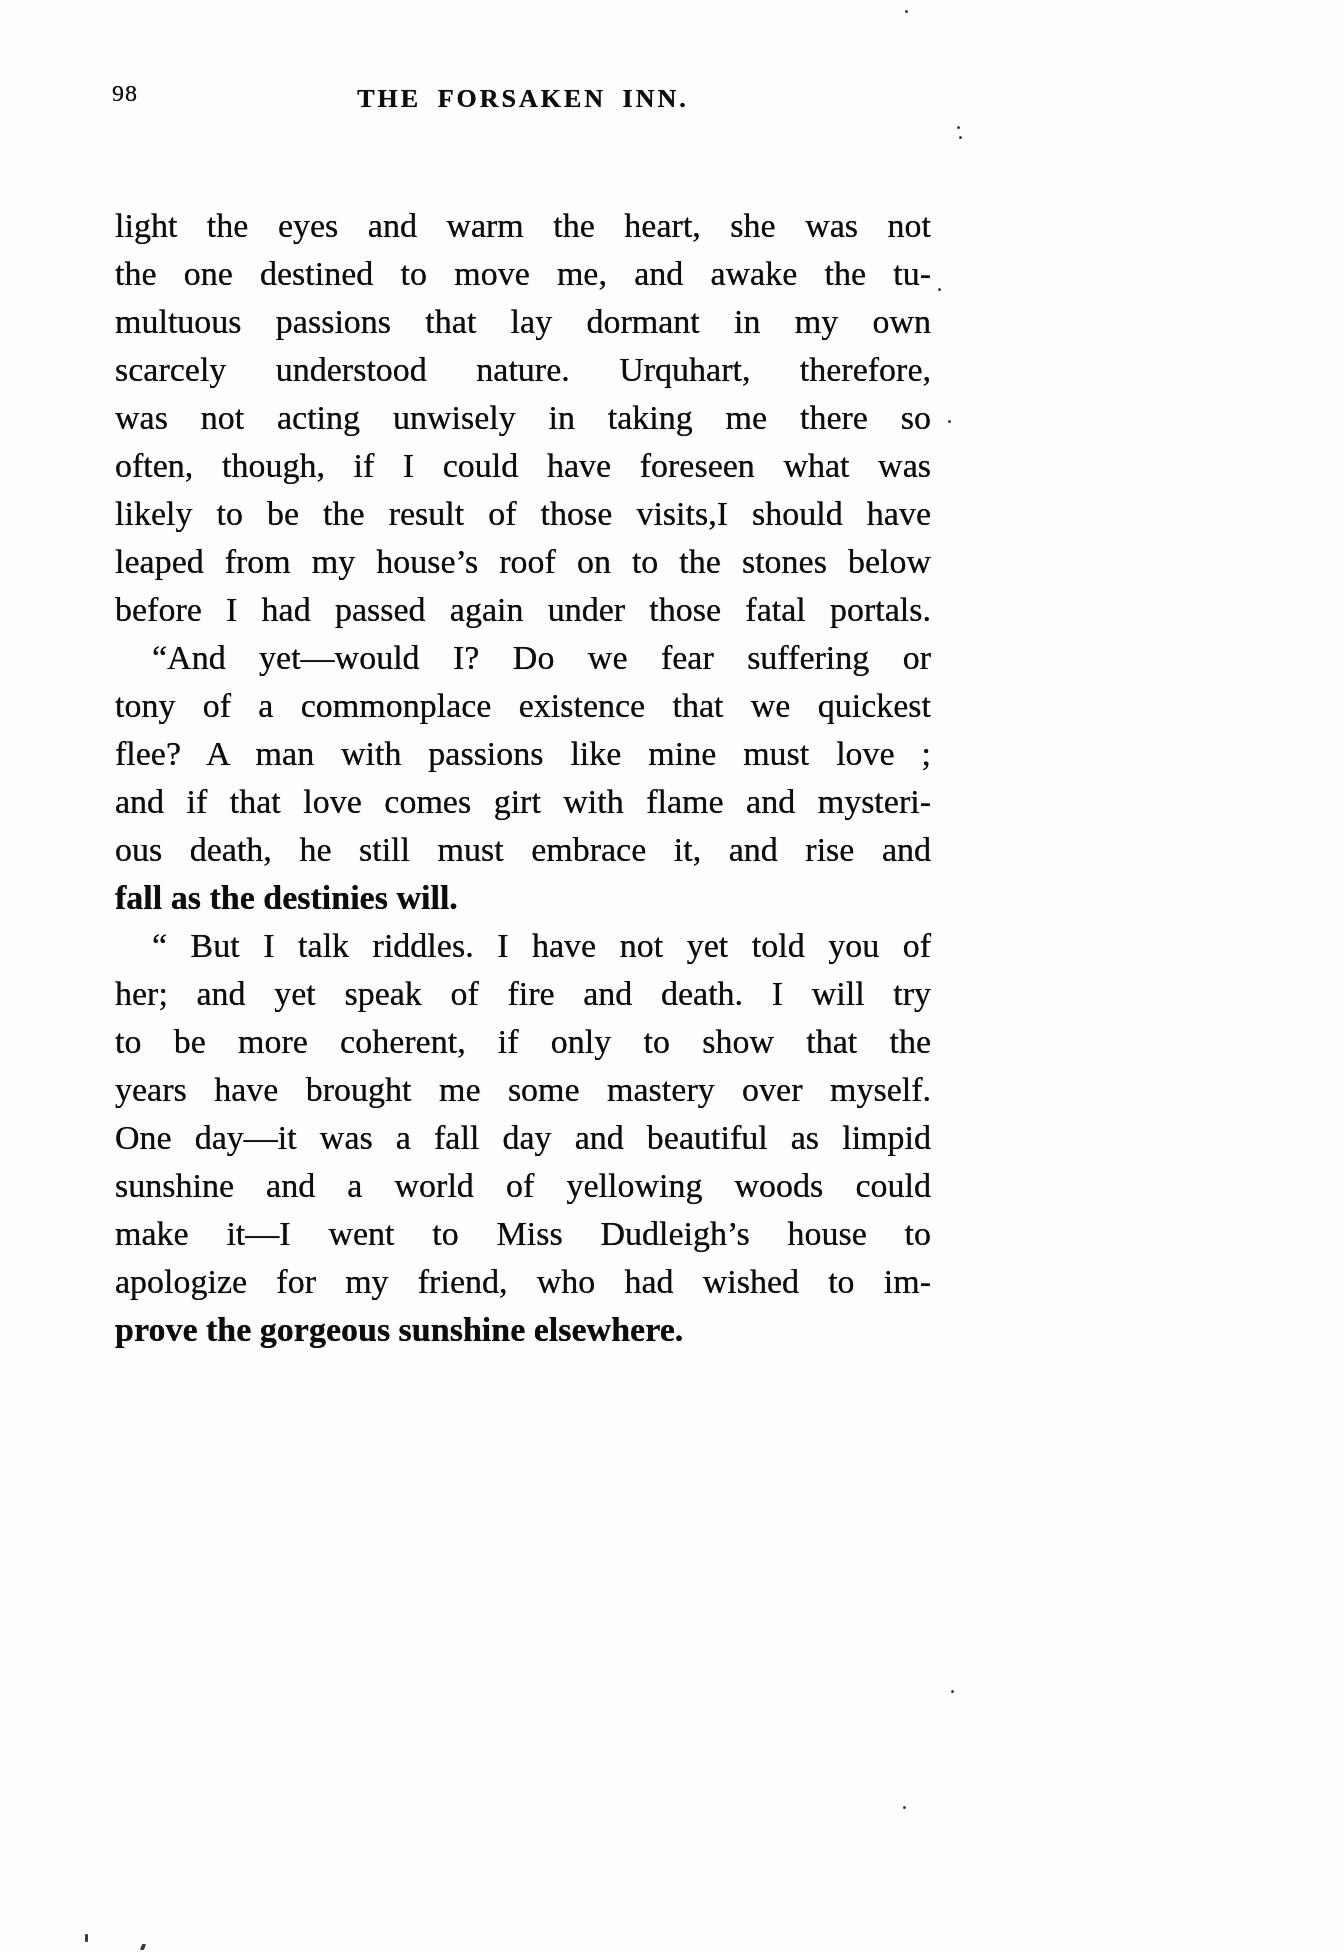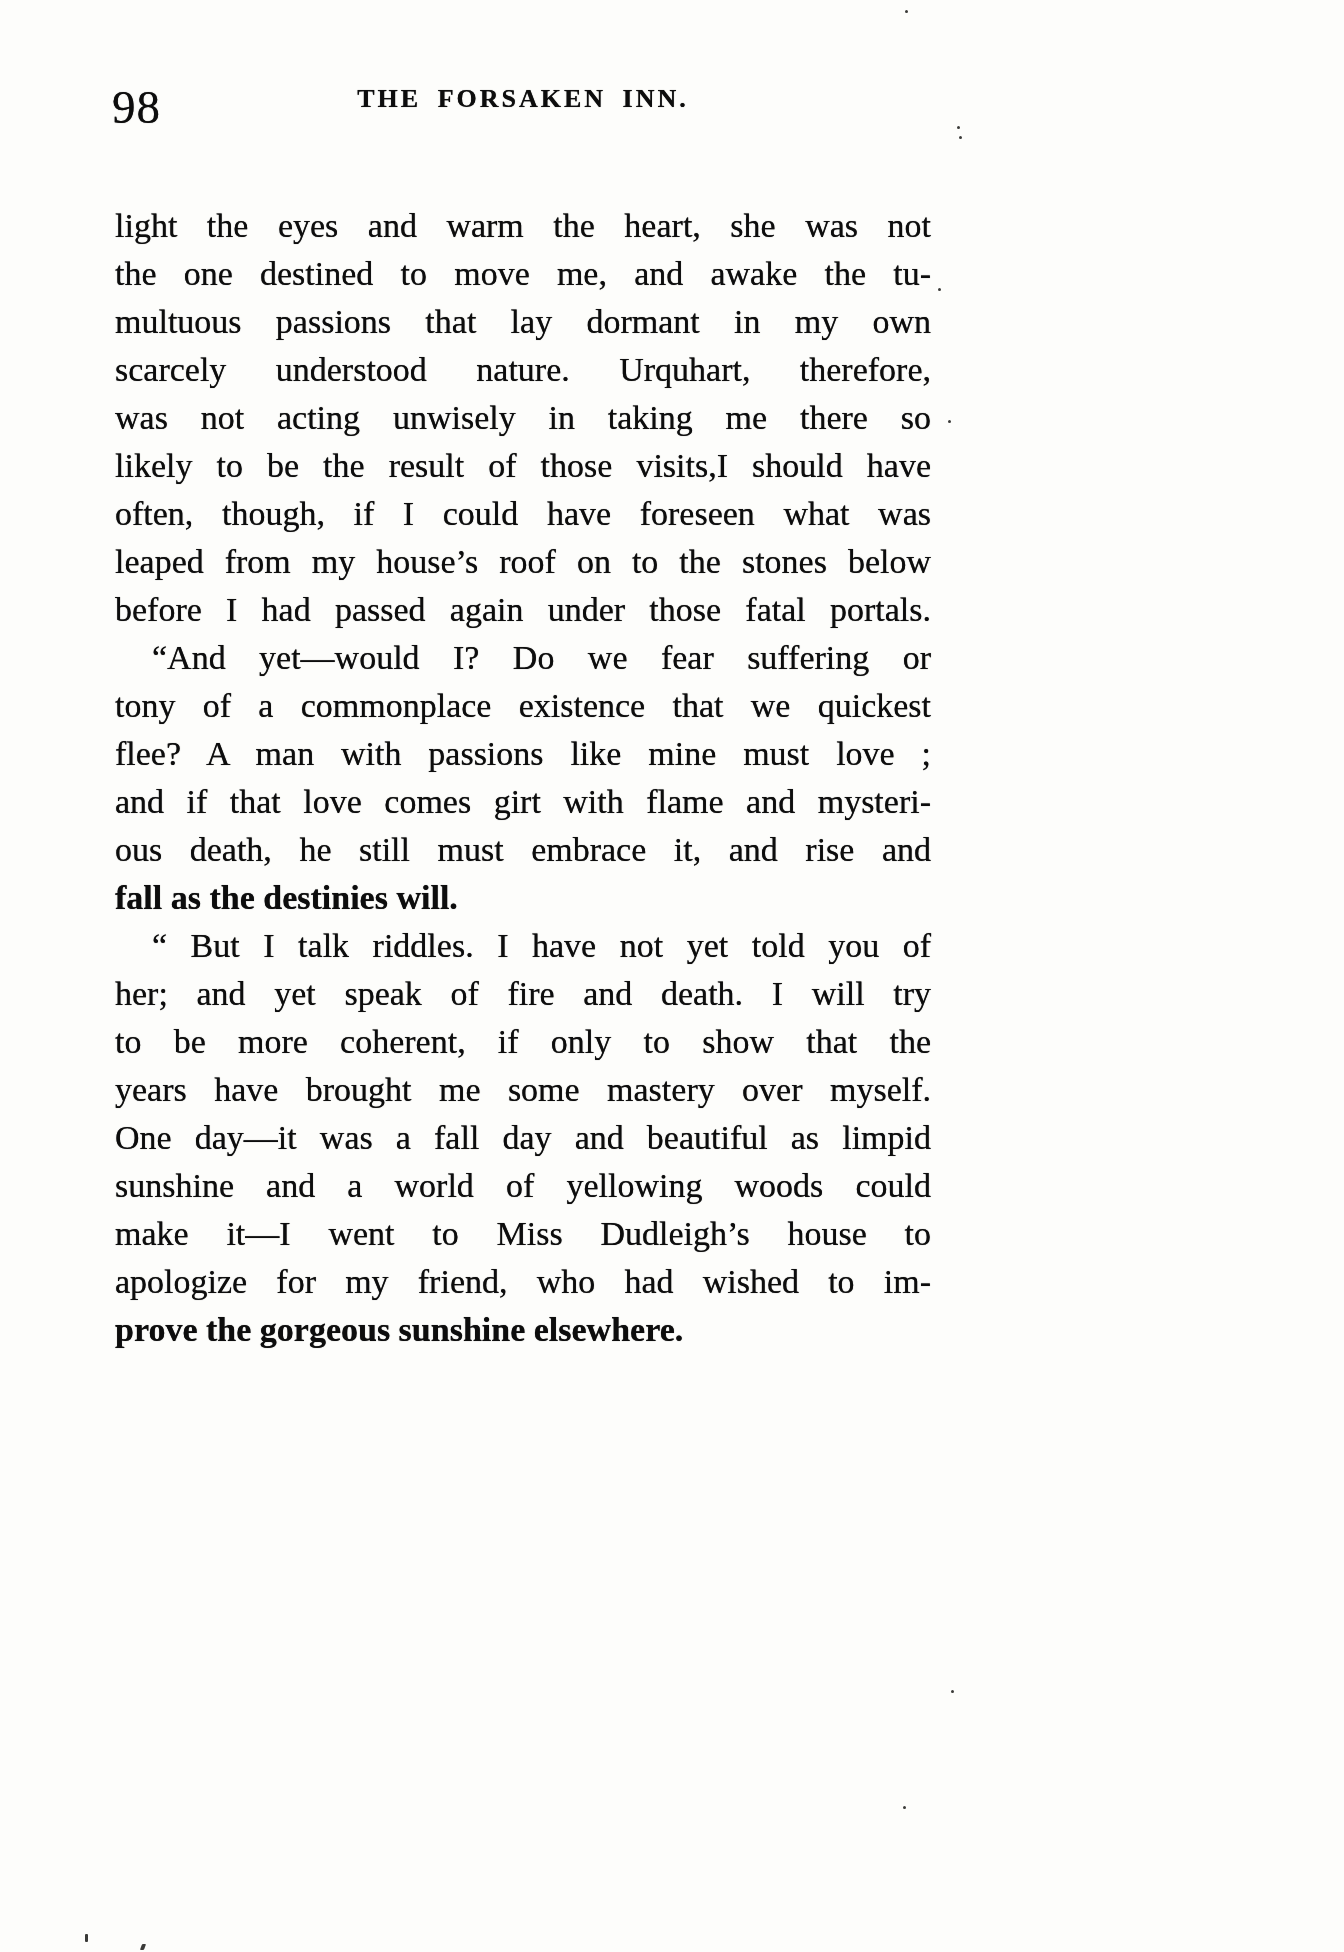--- a/index.html
+++ b/index.html
@@ -19,21 +19,21 @@
   }
   .running-head {
     position: absolute;
     top: 0; left: 0; right: 0;
     height: 140px;
   }
   .page-number {
     position: absolute;
     left: 112px;
     top: 80px;
-    font-size: 47px;
+    font-size: 24px;
     letter-spacing: 1px;
   }
   .running-title {
     position: absolute;
     left: 115px;
     width: 816px;
     top: 84px;
     text-align: center;
     font-size: 26px;
     font-weight: bold;
@@ -76,22 +76,22 @@
     <span class="page-number">98</span>
     <span class="running-title">THE FORSAKEN INN.</span>
   </header>
 
   <main class="text-block" id="text-block">
       <div class="line">light the eyes and warm the heart, she was not</div>
       <div class="line">the one destined to move me, and awake the tu-</div>
       <div class="line">multuous passions that lay dormant in my own</div>
       <div class="line">scarcely understood nature. Urquhart, therefore,</div>
       <div class="line">was not acting unwisely in taking me there so</div>
+      <div class="line">often, though, if I could have foreseen what was</div>
       <div class="line">likely to be the result of those visits,I should have</div>
-      <div class="line">often, though, if I could have foreseen what was</div>
       <div class="line">leaped from my house’s roof on to the stones below</div>
       <div class="line">before I had passed again under those fatal portals.</div>
       <div class="line indent">“And yet—would I? Do we fear suffering or</div>
       <div class="line">tony of a commonplace existence that we quickest</div>
       <div class="line">flee? A man with passions like mine must love ;</div>
       <div class="line">and if that love comes girt with flame and mysteri-</div>
       <div class="line">ous death, he still must embrace it, and rise and</div>
       <div class="line last">fall as the destinies will.</div>
       <div class="line indent">“ But I talk riddles. I have not yet told you of</div>
       <div class="line">her; and yet speak of fire and death. I will try</div>

